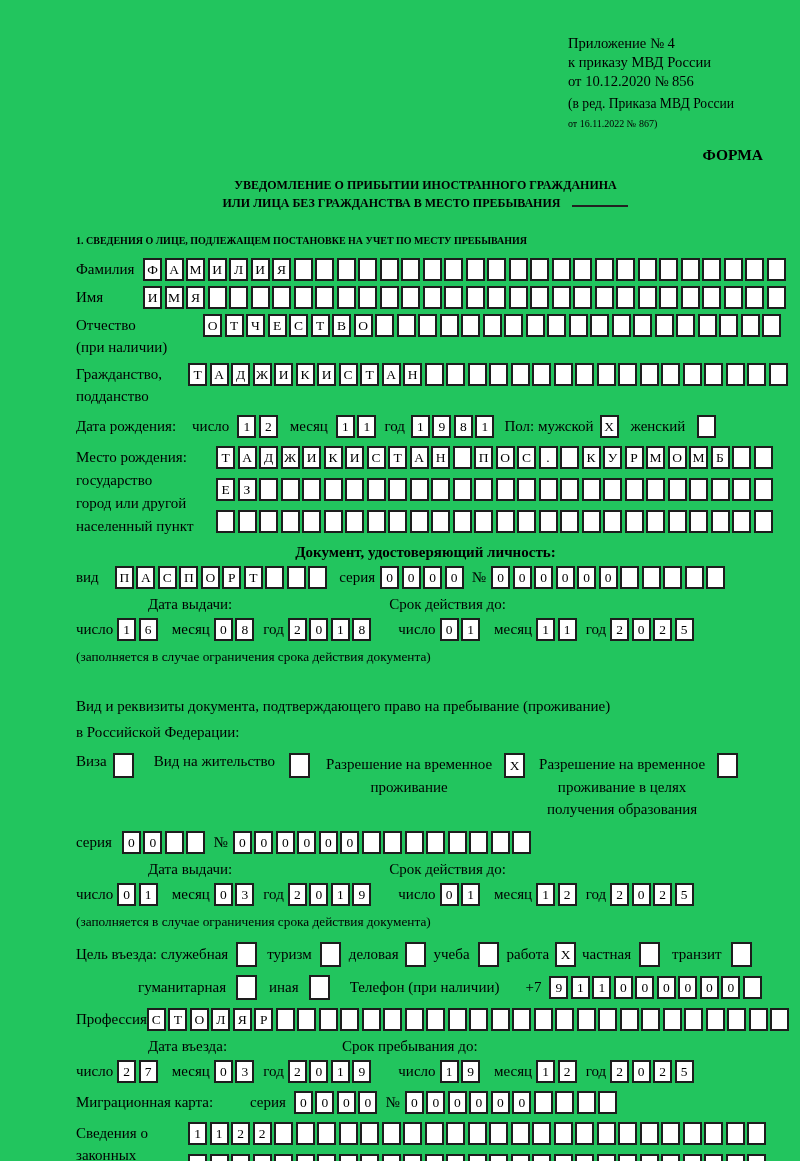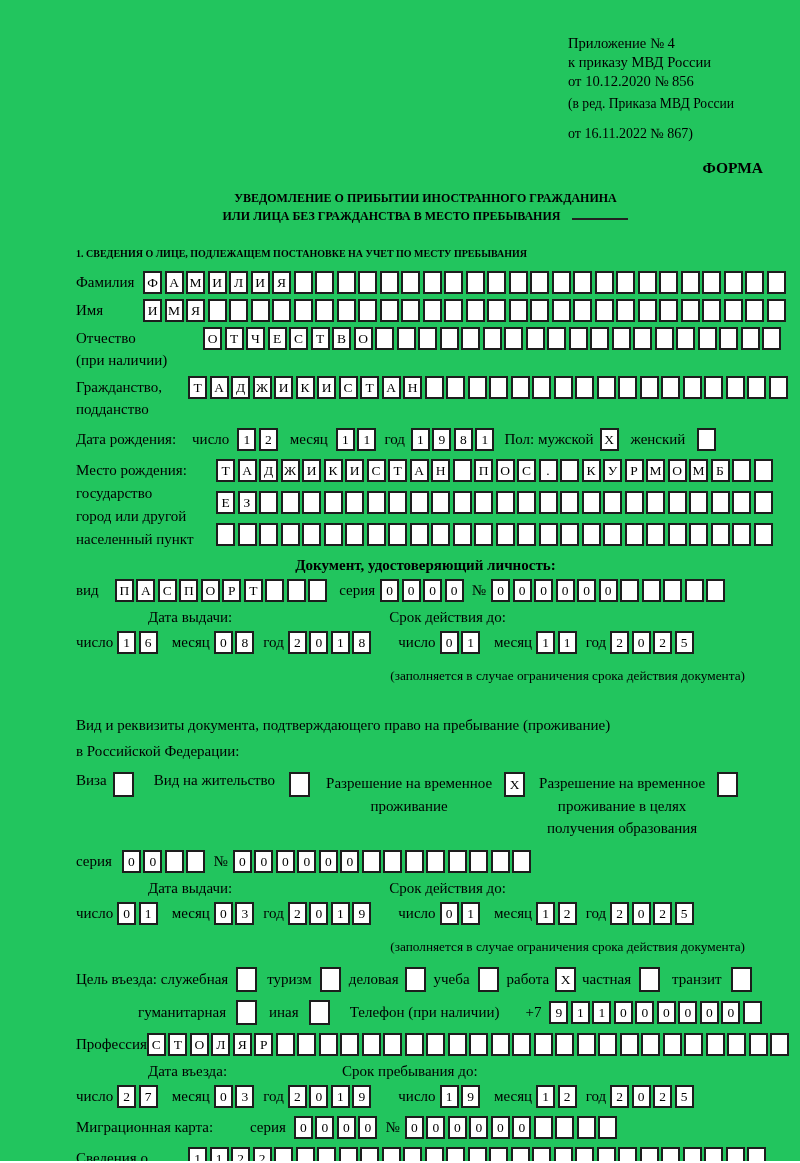--- a/index.html
+++ b/index.html
@@ -2,21 +2,21 @@
 <html><head>
 <meta charset="utf-8">
 <style>
   *{margin:0;padding:0;box-sizing:border-box}
   html,body{background:#fff}
   .page{position:relative;width:800px;height:1161px;background:#22c55e;color:#000;
     font-family:"Liberation Serif","DejaVu Serif",serif;font-size:15px;
     padding:34px 25px 10px 76px;overflow:hidden}
   .appendix{margin-left:492px;line-height:1.3;font-size:14.6px}
   .appendix .small{font-size:13.6px;margin-top:4px}
-  .appendix .small2{font-size:14px;margin-top:12px}
+  .appendix .small2{font-size:10px;margin-top:4px}
   .forma{text-align:right;padding-right:12px;font-weight:bold;margin-top:16px;font-size:15.5px}
   .title{text-align:center;font-weight:bold;font-size:12px;margin-top:12px;line-height:1.55}
   .title-underline{display:inline-block;width:56px;border-bottom:2.5px solid #222;margin-left:12px;height:0.9em}
   .sec-h{font-weight:bold;font-size:10px;margin-top:22px}
   .row{display:flex;align-items:center;margin-top:5px}
   .row.top{align-items:flex-start}
   .cells{display:flex;gap:2.5px;flex-wrap:nowrap}
   .cell{flex:0 0 auto;display:flex;align-items:center;justify-content:center;
     width:19px;height:23px;border:2px solid #1d1d1d;font-size:13.5px;line-height:1;background:#fff}
   .cell.cb{width:21px;height:25px}
@@ -34,21 +34,21 @@
   .mida{margin:0 5px 0 8px}
   .heads{display:flex;margin-top:7px}
   .heads .hl{margin-left:72px}
   .heads .hr{margin-left:157px}
   .heads3 .hr{margin-left:115px}
   .dgrp{display:flex;align-items:center}
   .dgrp .dl{margin-right:4px}
   .dgrp .dm{margin:0 4px 0 14px}
   .dgrp .dy{margin:0 4px 0 9px}
   .grp2{margin-left:27px}
-  .note{font-size:13.3px;text-align:right;padding-right:30px;margin-top:14px}
+  .note{font-size:13.3px;text-align:left;padding-right:30px;margin-top:8px}
   .permit-text{margin-top:28px;line-height:1.75}
   .vrow{display:flex;align-items:flex-start;margin-top:8px}
   .vrow .cbx{margin-top:0}
   .ctr{text-align:center;line-height:1.5}
   .docline{text-align:center;font-weight:bold;margin-top:6px}
   .purpose-row{display:flex;align-items:center;margin-top:12px}
   .ml6{margin-left:6px}.ml8{margin-left:8px}.ml10{margin-left:10px}.ml12{margin-left:12px}
   .ml14{margin-left:14px}.ml16{margin-left:16px}.ml20{margin-left:20px}.ml24{margin-left:24px}
   .ml26{margin-left:26px}.ml62{margin-left:62px}
   .mt8{margin-top:8px}.mt10{margin-top:10px}.mt12{margin-top:12px}

